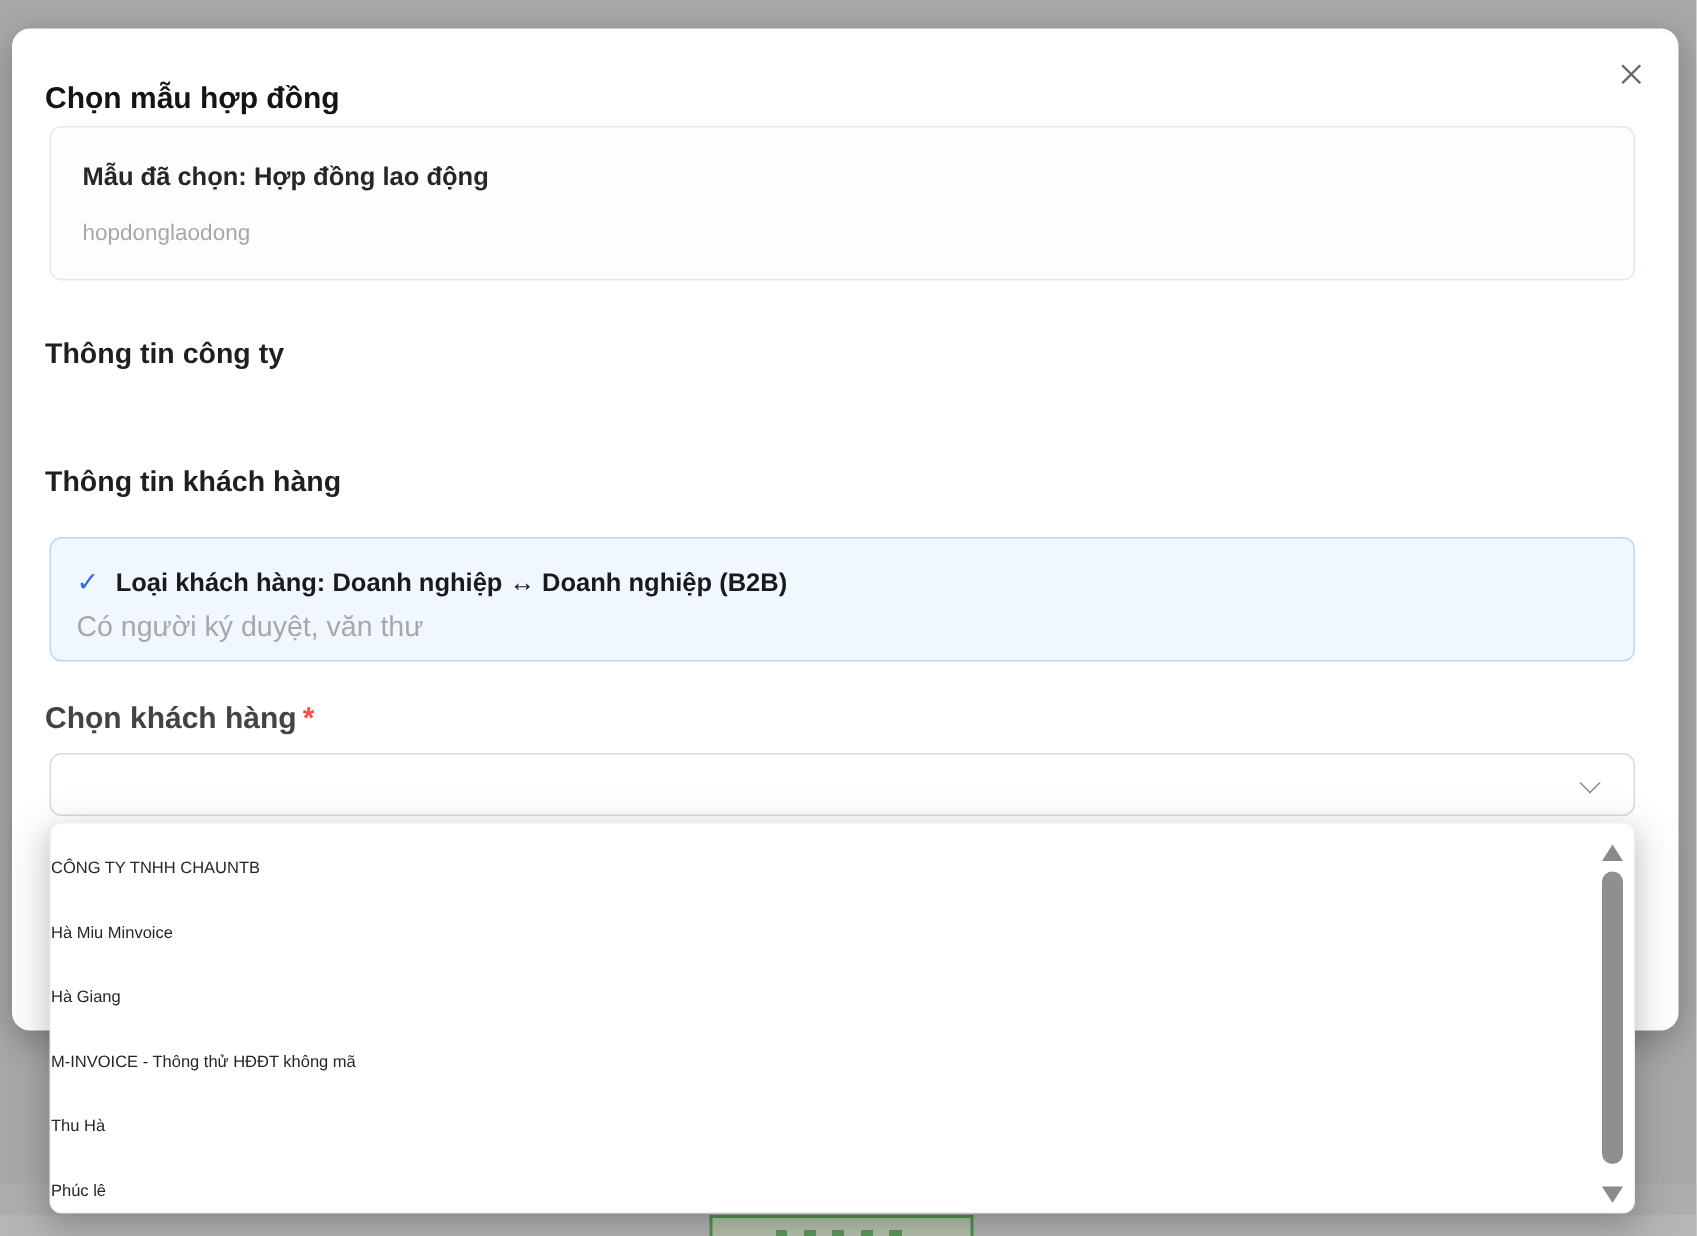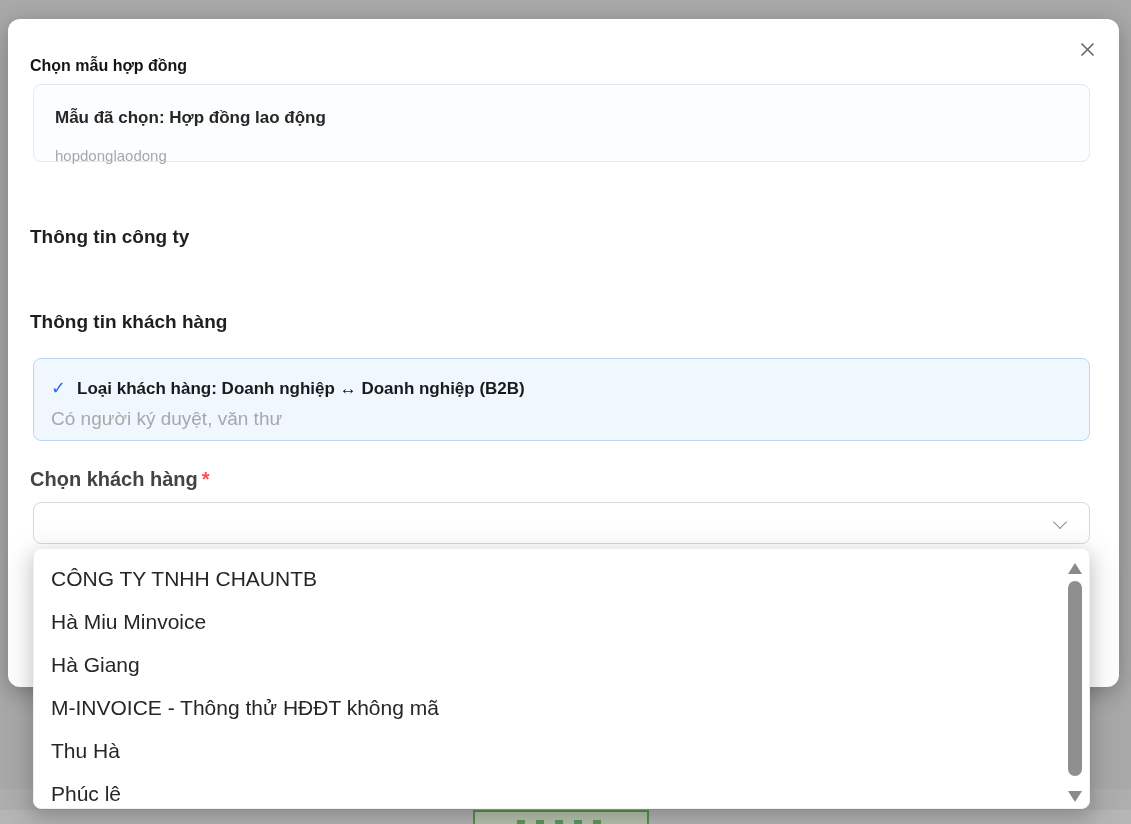--- a/index.html
+++ b/index.html
@@ -21,29 +21,29 @@
     background:repeating-linear-gradient(90deg,#3f8b43 0 8px,transparent 8px 19px);
   }
   
   .modal{
     position:absolute;left:8px;top:19px;width:1111px;height:668px;
     background:#ffffff;border-radius:12px;
     box-shadow:0 6px 24px rgba(0,0,0,.28);
   }
   .modal-title{
     position:absolute;left:22px;top:35px;
-    font-size:16px;font-weight:bold;color:#141414;line-height:24px;
+    font-size:20px;font-weight:bold;color:#141414;line-height:24px;
   }
   .close-btn{
     position:absolute;top:18px;right:20px;width:24px;height:24px;
     display:flex;align-items:center;justify-content:center;cursor:pointer;color:#666;
   }
   .close-btn svg{display:block;}
   .template-box{
-    position:absolute;left:25px;top:65px;width:1057px;height:78px;
+    position:absolute;left:25px;top:65px;width:1057px;height:103px;
     background:#fbfdfe;border:1px solid #e4e9f0;border-radius:8px;box-sizing:border-box;
   }
   .template-label{position:absolute;left:21px;top:22px;font-size:17px;font-weight:bold;color:#262626;line-height:21px;}
   .template-code{position:absolute;left:21px;top:62px;font-size:15px;color:#a8a8a8;line-height:18px;}
   .section-heading{position:absolute;left:22px;font-size:19px;font-weight:bold;color:#1f1f1f;line-height:23px;}
   .heading-company{top:206px;}
   .heading-customer{top:291px;text-align:center;}
   .info-box{
     position:absolute;left:25px;top:339px;width:1057px;height:83px;
     background:#f0f7ff;border:1px solid #bad6f5;border-radius:8px;box-sizing:border-box;
@@ -66,22 +66,22 @@
   }
   
   .dropdown-panel{
     position:absolute;left:33px;top:548px;width:1057px;height:261px;
     background:#fff;border-radius:8px;box-sizing:border-box;padding-top:8px;
     border:1px solid #f0f0f0;
     box-shadow:0 9px 28px 8px rgba(0,0,0,.10),0 6px 16px rgba(0,0,0,.14);
     overflow:hidden;
   }
   .option{
-    height:43px;display:flex;align-items:center;padding-left:17px;
-    font-size:21px;color:#262626;cursor:pointer;white-space:nowrap;
+    height:43px;display:flex;align-items:center;padding-left:0;
+    font-size:11px;color:#262626;cursor:pointer;white-space:nowrap;
   }
   .scrollbar{position:absolute;right:7px;top:14px;width:14px;height:240px;}
   .scroll-arrow-up{
     position:absolute;top:0;left:0;width:0;height:0;
     border-left:7px solid transparent;border-right:7px solid transparent;
     border-bottom:11px solid #8a8a8a;cursor:pointer;
   }
   .scroll-thumb{
     position:absolute;top:18px;left:0;width:14px;height:195px;
     background:#8f8f8f;border-radius:7px;cursor:pointer;

